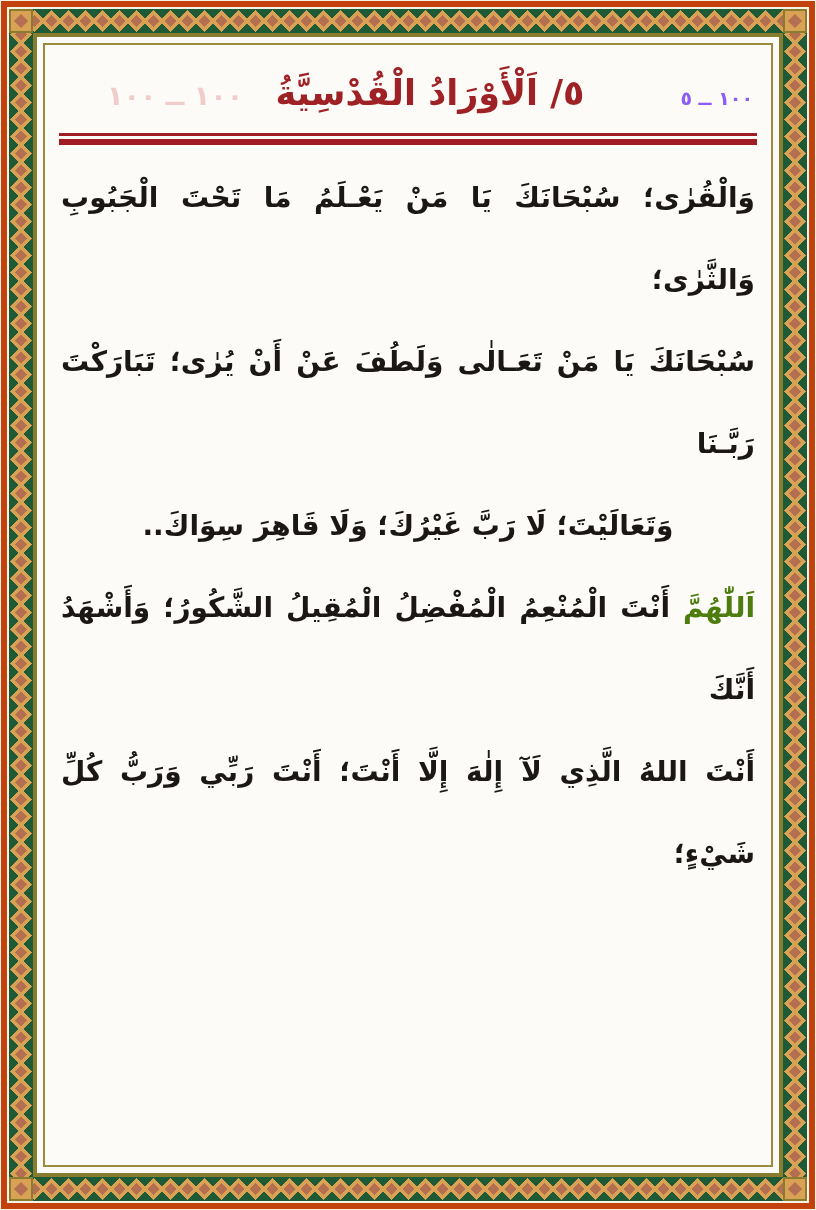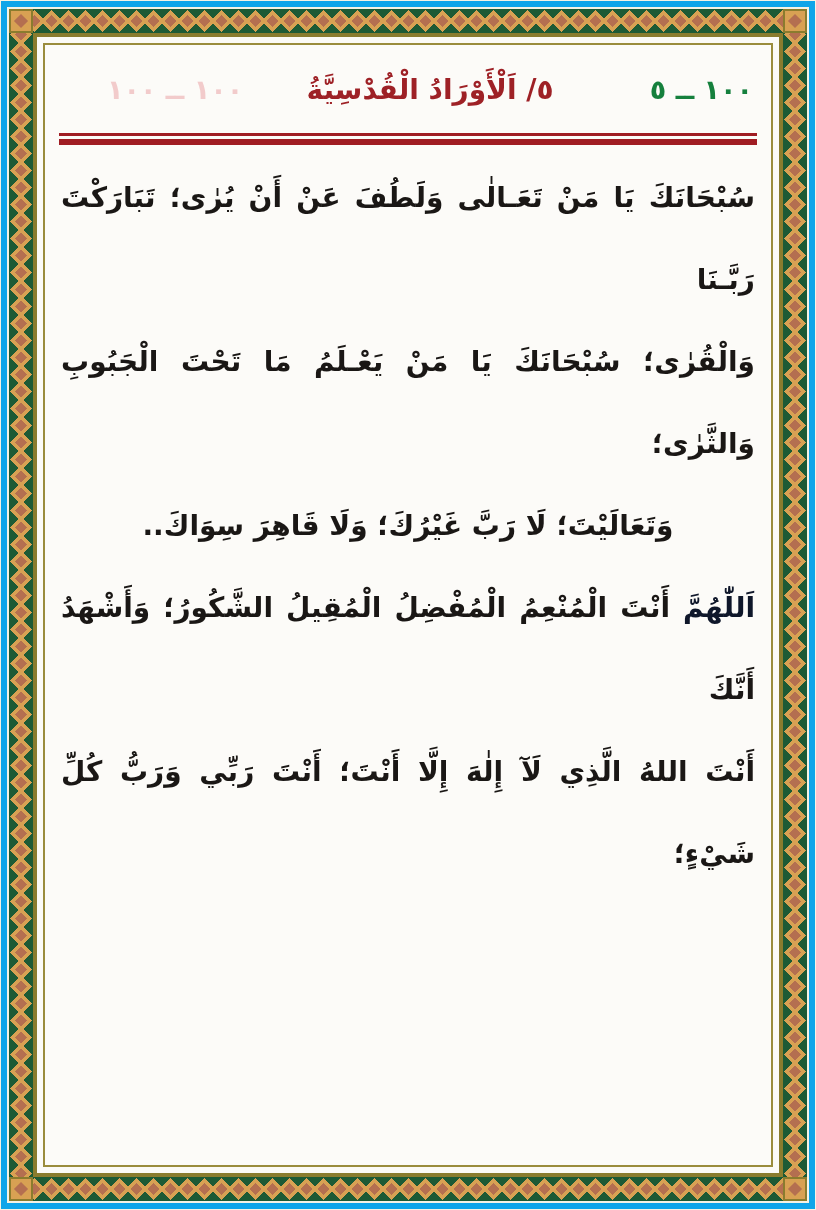--- a/index.html
+++ b/index.html
@@ -4,21 +4,21 @@
 <style>
   html,body{margin:0;padding:0;background:#e8e8e8;}
   *{box-sizing:border-box;}
   .page{
     width:816px;height:1210px;
     background:#f6f3e4;
     padding:1px;
     font-family:"DejaVu Sans",sans-serif;
   }
   
-  .r-olive{height:100%;border:6px solid #0ea5e9;}
+  .r-olive{height:100%;border:6px solid #c2410c;}
   .r-green{
     height:100%;
     border:2px solid #f6f3e4;
     background:#1d5a35;
     position:relative;
     padding:24px;
   }
   
   .gstrip{
     position:absolute;
@@ -54,41 +54,41 @@
   }
   .r-inner{height:100%;border:2px solid #9a8c3c;background:#fcfbf8;}
 
   
   .content{height:100%;padding:28px 14px 0;}
   .hdr{
     display:flex;align-items:baseline;height:48px;
     font-weight:bold;
   }
   .hdr .h-left{flex:1;text-align:left;padding-left:48px;font-size:27px;color:#f2cbcb;}
-  .hdr .h-title{flex:none;text-align:left;font-size:28px;color:#9e2126;}
-  .hdr .h-right{flex:1;text-align:right;padding-right:4px;font-size:27px;color:#15803d;}
+  .hdr .h-title{flex:none;text-align:left;font-size:35px;color:#9e2126;}
+  .hdr .h-right{flex:1;text-align:right;padding-right:4px;font-size:19px;color:#8b5cf6;}
   .rule{margin-top:12px;}
   .rule .thin{height:3px;background:#a01d23;}
   .rule .thick{height:6px;background:#a01d23;margin-top:3px;}
 
   .body{
     direction:rtl;
     margin-top:12px;
     font-size:28px;
     font-weight:bold;
     color:#1a1715;
     line-height:82px;
   }
   .line{
     text-align:justify;
     text-align-last:justify;
     padding:0 2px;
   }
   .line.center{text-align:left;text-align-last:center;}
-  .lead-red{color:#0f172a;}
+  .lead-red{color:#4d7c0f;}
 </style>
 </head>
 <body>
 
 <div class="page">
   <div class="r-olive">
     <div class="r-green">
       <div class="gstrip strip-h strip-top"></div>
       <div class="gstrip strip-h strip-bottom"></div>
       <div class="gstrip strip-v strip-left"></div>
@@ -107,22 +107,22 @@
               <span class="h-title">٥/ اَلْأَوْرَادُ الْقُدْسِيَّةُ</span>
               <span class="h-right">١٠٠ ــ ٥</span>
             </div>
 
             <div class="rule">
               <div class="thin"></div>
               <div class="thick"></div>
             </div>
 
             <div class="body">
+              <div class="line">وَالْقُرٰى؛ سُبْحَانَكَ يَا مَنْ يَعْـلَمُ مَا تَحْتَ الْجَبُوبِ وَالثَّرٰى؛</div>
               <div class="line">سُبْحَانَكَ يَا مَنْ تَعَـالٰى وَلَطُفَ عَنْ أَنْ يُرٰى؛ تَبَارَكْتَ رَبَّـنَا</div>
-              <div class="line">وَالْقُرٰى؛ سُبْحَانَكَ يَا مَنْ يَعْـلَمُ مَا تَحْتَ الْجَبُوبِ وَالثَّرٰى؛</div>
               <div class="line center">وَتَعَالَيْتَ؛ لَا رَبَّ غَيْرُكَ؛ وَلَا قَاهِرَ سِوَاكَ..</div>
               <div class="line"><span class="lead-red">اَللّٰهُمَّ</span> <span>أَنْتَ الْمُنْعِمُ الْمُفْضِلُ الْمُقِيلُ الشَّكُورُ؛ وَأَشْهَدُ أَنَّكَ</span></div>
               <div class="line">أَنْتَ اللهُ الَّذِي لَآ إِلٰهَ إِلَّا أَنْتَ؛ أَنْتَ رَبِّي وَرَبُّ كُلِّ شَيْءٍ؛</div>
 
             </div>
 
           </div>
         </div>
       </div>
     </div>

